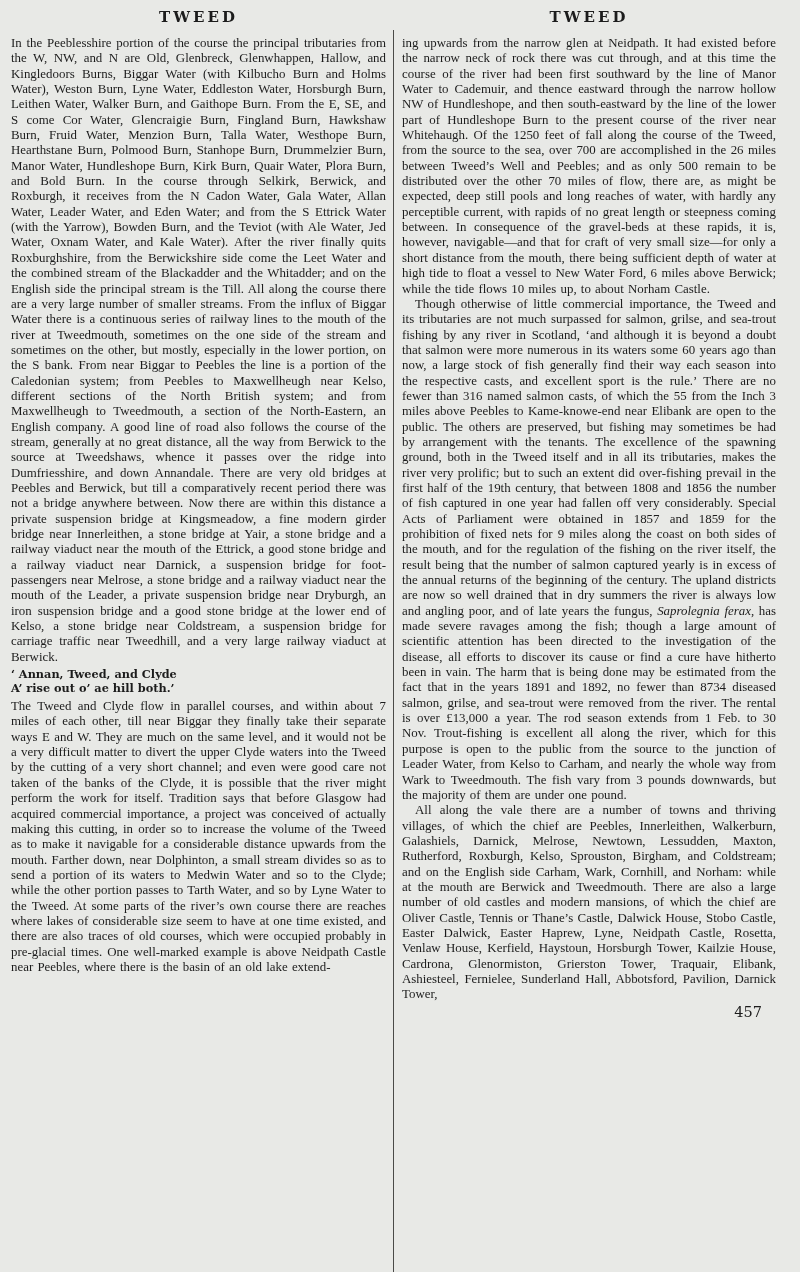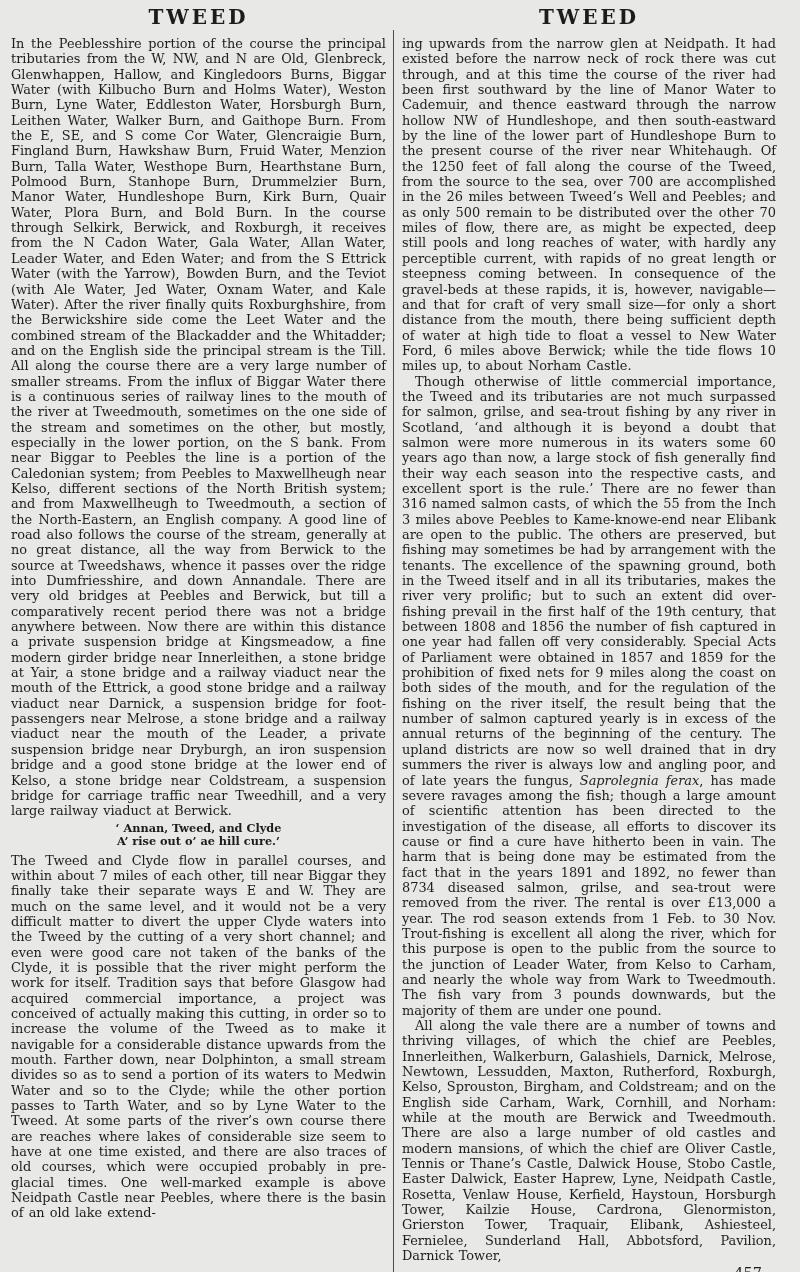--- a/index.html
+++ b/index.html
@@ -29,35 +29,36 @@
   .col.right { padding-left: 8px; }
   .rule {
     width: 1px;
     background: #4a4a48;
     margin-top: 24px;
     flex: 0 0 1px;
   }
   .running-head {
     text-align: center;
     font-weight: bold;
-    font-size: 20px;
+    font-size: 15px;
     letter-spacing: 3px;
     line-height: 18px;
     margin: 2px 0 10px 0;
   }
   .para {
     margin: 0;
     text-align: justify;
     font-size: 12.9px;
     line-height: 15.35px;
     word-spacing: 1px;
+    font-family: Liberation Serif, serif;
   }
   .para.indent { text-indent: 13px; }
   .verse {
-    text-align: center;
+    text-align: left;
     font-weight: bold;
     font-size: 11.3px;
     line-height: 13.5px;
     margin: 3px 0 4px 0;
   }
   .italic { font-style: italic; }
   .page-number {
     text-align: right;
     font-size: 14.5px;
     padding-right: 14px;
@@ -67,21 +68,21 @@
 </head>
 <body>
 
 <div class="page">
 
   <div class="col left">
     <div class="running-head">TWEED</div>
     <p class="para">In the Peeblesshire portion of the course the principal tributaries from the W, NW, and N are Old, Glenbreck, Glenwhappen, Hallow, and Kingledoors Burns, Biggar Water (with Kilbucho Burn and Holms Water), Weston Burn, Lyne Water, Eddleston Water, Horsburgh Burn, Leithen Water, Walker Burn, and Gaithope Burn. From the E, SE, and S come Cor Water, Glencraigie Burn, Fingland Burn, Hawkshaw Burn, Fruid Water, Menzion Burn, Talla Water, Westhope Burn, Hearthstane Burn, Polmood Burn, Stanhope Burn, Drummelzier Burn, Manor Water, Hundleshope Burn, Kirk Burn, Quair Water, Plora Burn, and Bold Burn. In the course through Selkirk, Berwick, and Roxburgh, it receives from the N Cadon Water, Gala Water, Allan Water, Leader Water, and Eden Water; and from the S Ettrick Water (with the Yarrow), Bowden Burn, and the Teviot (with Ale Water, Jed Water, Oxnam Water, and Kale Water). After the river finally quits Roxburghshire, from the Berwickshire side come the Leet Water and the combined stream of the Blackadder and the Whitadder; and on the English side the principal stream is the Till. All along the course there are a very large number of smaller streams. From the influx of Biggar Water there is a continuous series of railway lines to the mouth of the river at Tweedmouth, sometimes on the one side of the stream and sometimes on the other, but mostly, especially in the lower portion, on the S bank. From near Biggar to Peebles the line is a portion of the Caledonian system; from Peebles to Maxwellheugh near Kelso, different sections of the North British system; and from Maxwellheugh to Tweedmouth, a section of the North-Eastern, an English company. A good line of road also follows the course of the stream, generally at no great distance, all the way from Berwick to the source at Tweedshaws, whence it passes over the ridge into Dumfriesshire, and down Annandale. There are very old bridges at Peebles and Berwick, but till a comparatively recent period there was not a bridge anywhere between. Now there are within this distance a private suspension bridge at Kingsmeadow, a fine modern girder bridge near Innerleithen, a stone bridge at Yair, a stone bridge and a railway viaduct near the mouth of the Ettrick, a good stone bridge and a railway viaduct near Darnick, a suspension bridge for foot-passengers near Melrose, a stone bridge and a railway viaduct near the mouth of the Leader, a private suspension bridge near Dryburgh, an iron suspension bridge and a good stone bridge at the lower end of Kelso, a stone bridge near Coldstream, a suspension bridge for carriage traffic near Tweedhill, and a very large railway viaduct at Berwick.</p>
     <div class="verse">
       <div>‘ Annan, Tweed, and Clyde</div>
-      <div>A’ rise out o’ ae hill cure.’</div>
+      <div>A’ rise out o’ ae hill both.’</div>
     </div>
     <p class="para">The Tweed and Clyde flow in parallel courses, and within about 7 miles of each other, till near Biggar they finally take their separate ways E and W. They are much on the same level, and it would not be a very difficult matter to divert the upper Clyde waters into the Tweed by the cutting of a very short channel; and even were good care not taken of the banks of the Clyde, it is possible that the river might perform the work for itself. Tradition says that before Glasgow had acquired commercial importance, a project was conceived of actually making this cutting, in order so to increase the volume of the Tweed as to make it navigable for a considerable distance upwards from the mouth. Farther down, near Dolphinton, a small stream divides so as to send a portion of its waters to Medwin Water and so to the Clyde; while the other portion passes to Tarth Water, and so by Lyne Water to the Tweed. At some parts of the river’s own course there are reaches where lakes of considerable size seem to have at one time existed, and there are also traces of old courses, which were occupied probably in pre-glacial times. One well-marked example is above Neidpath Castle near Peebles, where there is the basin of an old lake extend-</p>
   </div>
 
   <div class="rule"></div>
 
   <div class="col right">
     <div class="running-head">TWEED</div>
     <p class="para">ing upwards from the narrow glen at Neidpath. It had existed before the narrow neck of rock there was cut through, and at this time the course of the river had been first southward by the line of Manor Water to Cademuir, and thence eastward through the narrow hollow NW of Hundleshope, and then south-eastward by the line of the lower part of Hundleshope Burn to the present course of the river near Whitehaugh. Of the 1250 feet of fall along the course of the Tweed, from the source to the sea, over 700 are accomplished in the 26 miles between Tweed’s Well and Peebles; and as only 500 remain to be distributed over the other 70 miles of flow, there are, as might be expected, deep still pools and long reaches of water, with hardly any perceptible current, with rapids of no great length or steepness coming between. In consequence of the gravel-beds at these rapids, it is, however, navigable—and that for craft of very small size—for only a short distance from the mouth, there being sufficient depth of water at high tide to float a vessel to New Water Ford, 6 miles above Berwick; while the tide flows 10 miles up, to about Norham Castle.</p>
     <p class="para indent"><span>Though otherwise of little commercial importance, the Tweed and its tributaries are not much surpassed for salmon, grilse, and sea-trout fishing by any river in Scotland, ‘and although it is beyond a doubt that salmon were more numerous in its waters some 60 years ago than now, a large stock of fish generally find their way each season into the respective casts, and excellent sport is the rule.’ There are no fewer than 316 named salmon casts, of which the 55 from the Inch 3 miles above Peebles to Kame-knowe-end near Elibank are open to the public. The others are preserved, but fishing may sometimes be had by arrangement with the tenants. The excellence of the spawning ground, both in the Tweed itself and in all its tributaries, makes the river very prolific; but to such an extent did over-fishing prevail in the first half of the 19th century, that between 1808 and 1856 the number of fish captured in one year had fallen off very considerably. Special Acts of Parliament were obtained in 1857 and 1859 for the prohibition of fixed nets for 9 miles along the coast on both sides of the mouth, and for the regulation of the fishing on the river itself, the result being that the number of salmon captured yearly is in excess of the annual returns of the beginning of the century. The upland districts are now so well drained that in dry summers the river is always low and angling poor, and of late years the fungus, </span><span class="italic">Saprolegnia ferax</span><span>, has made severe ravages among the fish; though a large amount of scientific attention has been directed to the investigation of the disease, all efforts to discover its cause or find a cure have hitherto been in vain. The harm that is being done may be estimated from the fact that in the years 1891 and 1892, no fewer than 8734 diseased salmon, grilse, and sea-trout were removed from the river. The rental is over £13,000 a year. The rod season extends from 1 Feb. to 30 Nov. Trout-fishing is excellent all along the river, which for this purpose is open to the public from the source to the junction of Leader Water, from Kelso to Carham, and nearly the whole way from Wark to Tweedmouth. The fish vary from 3 pounds downwards, but the majority of them are under one pound.</span></p>

